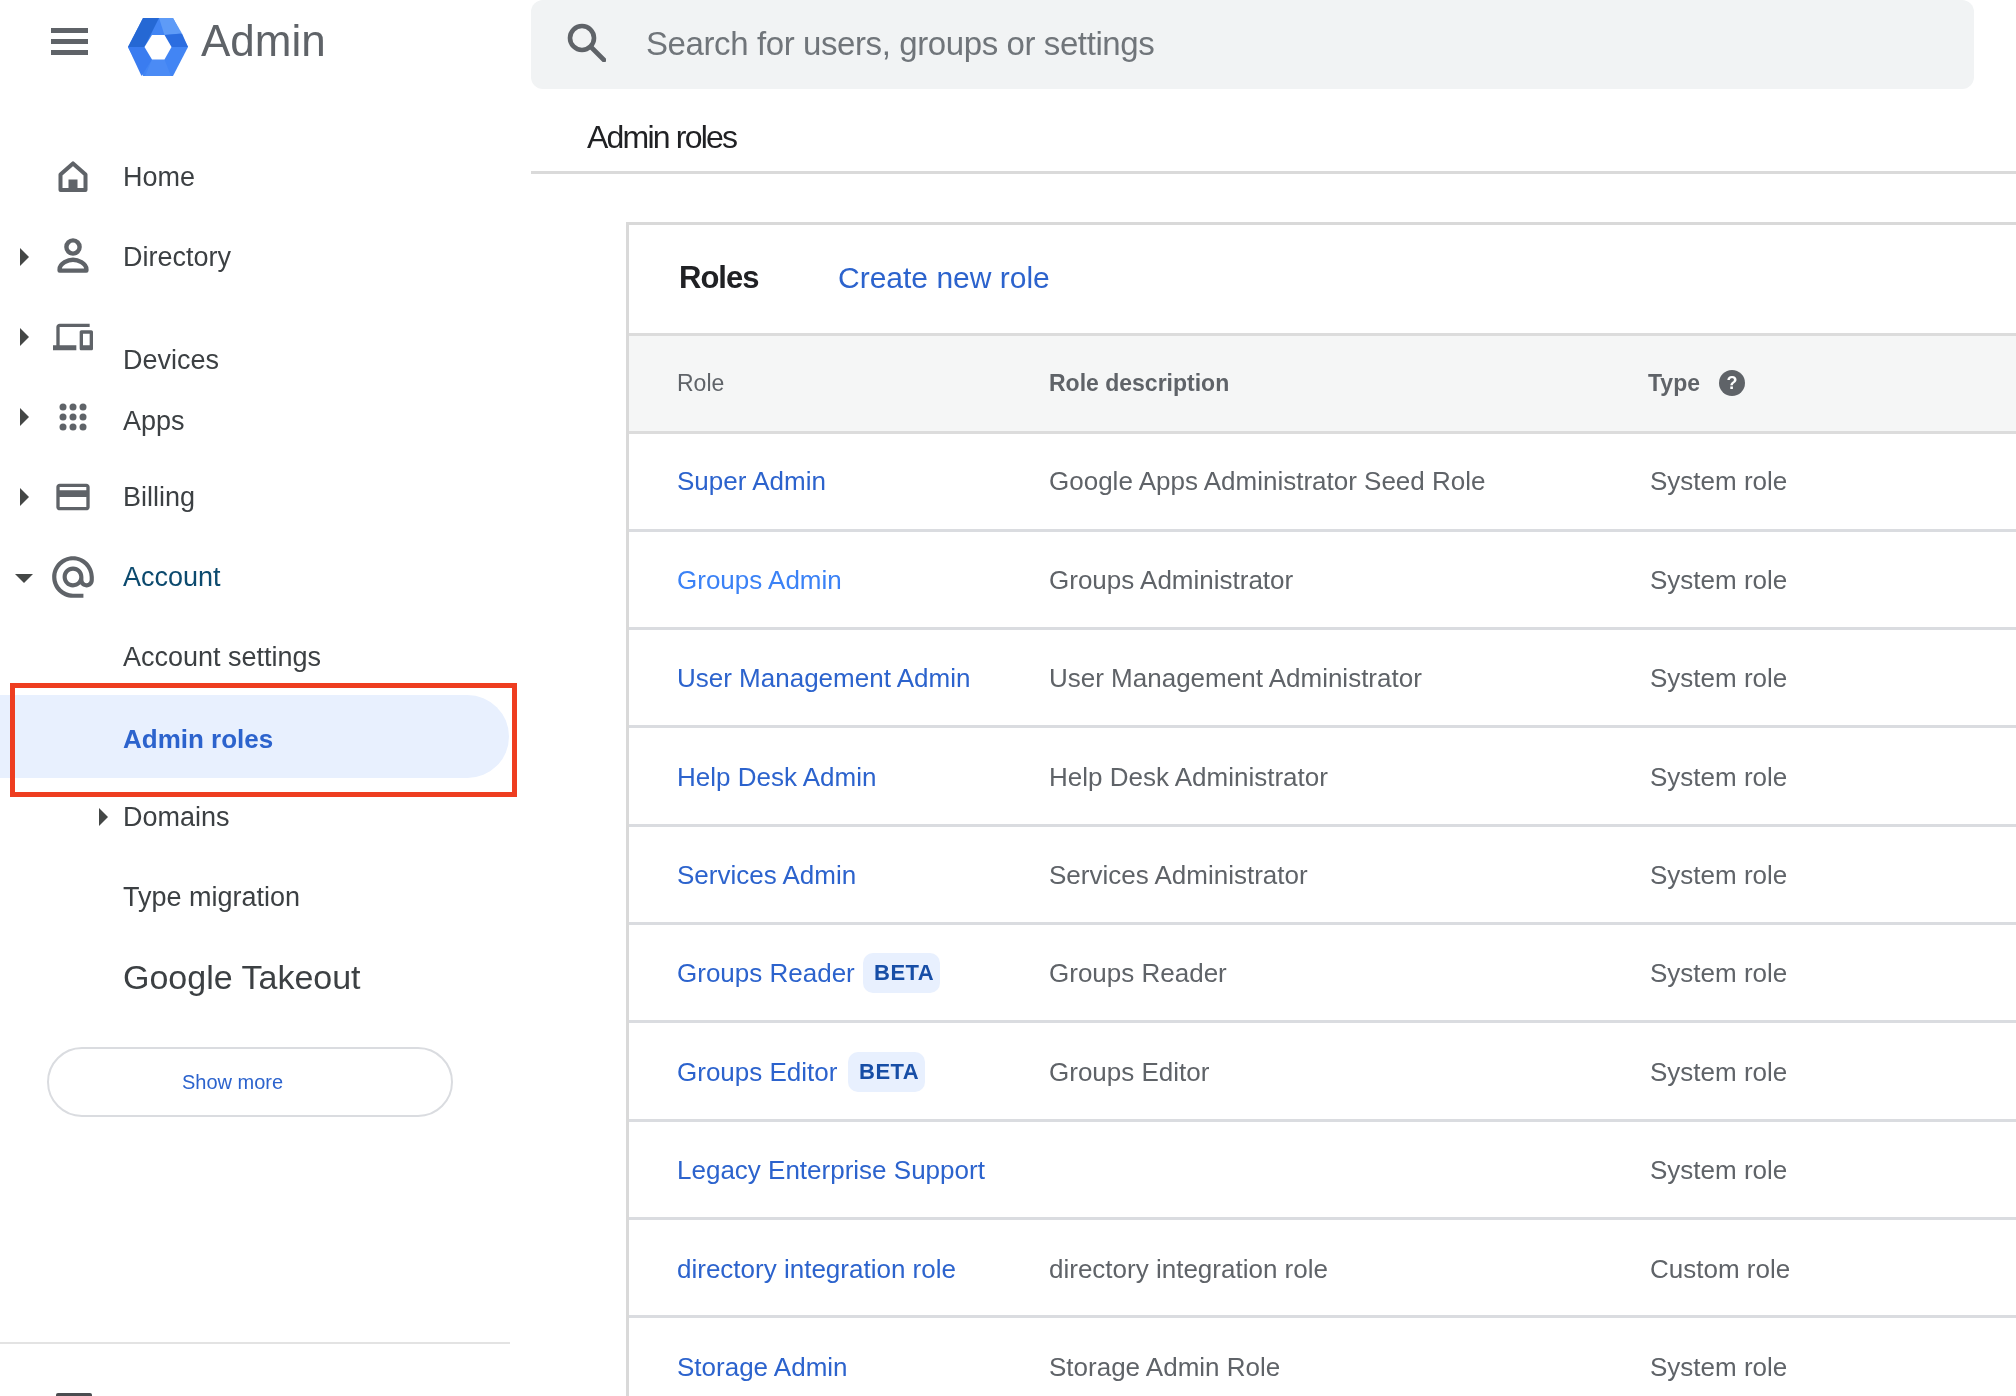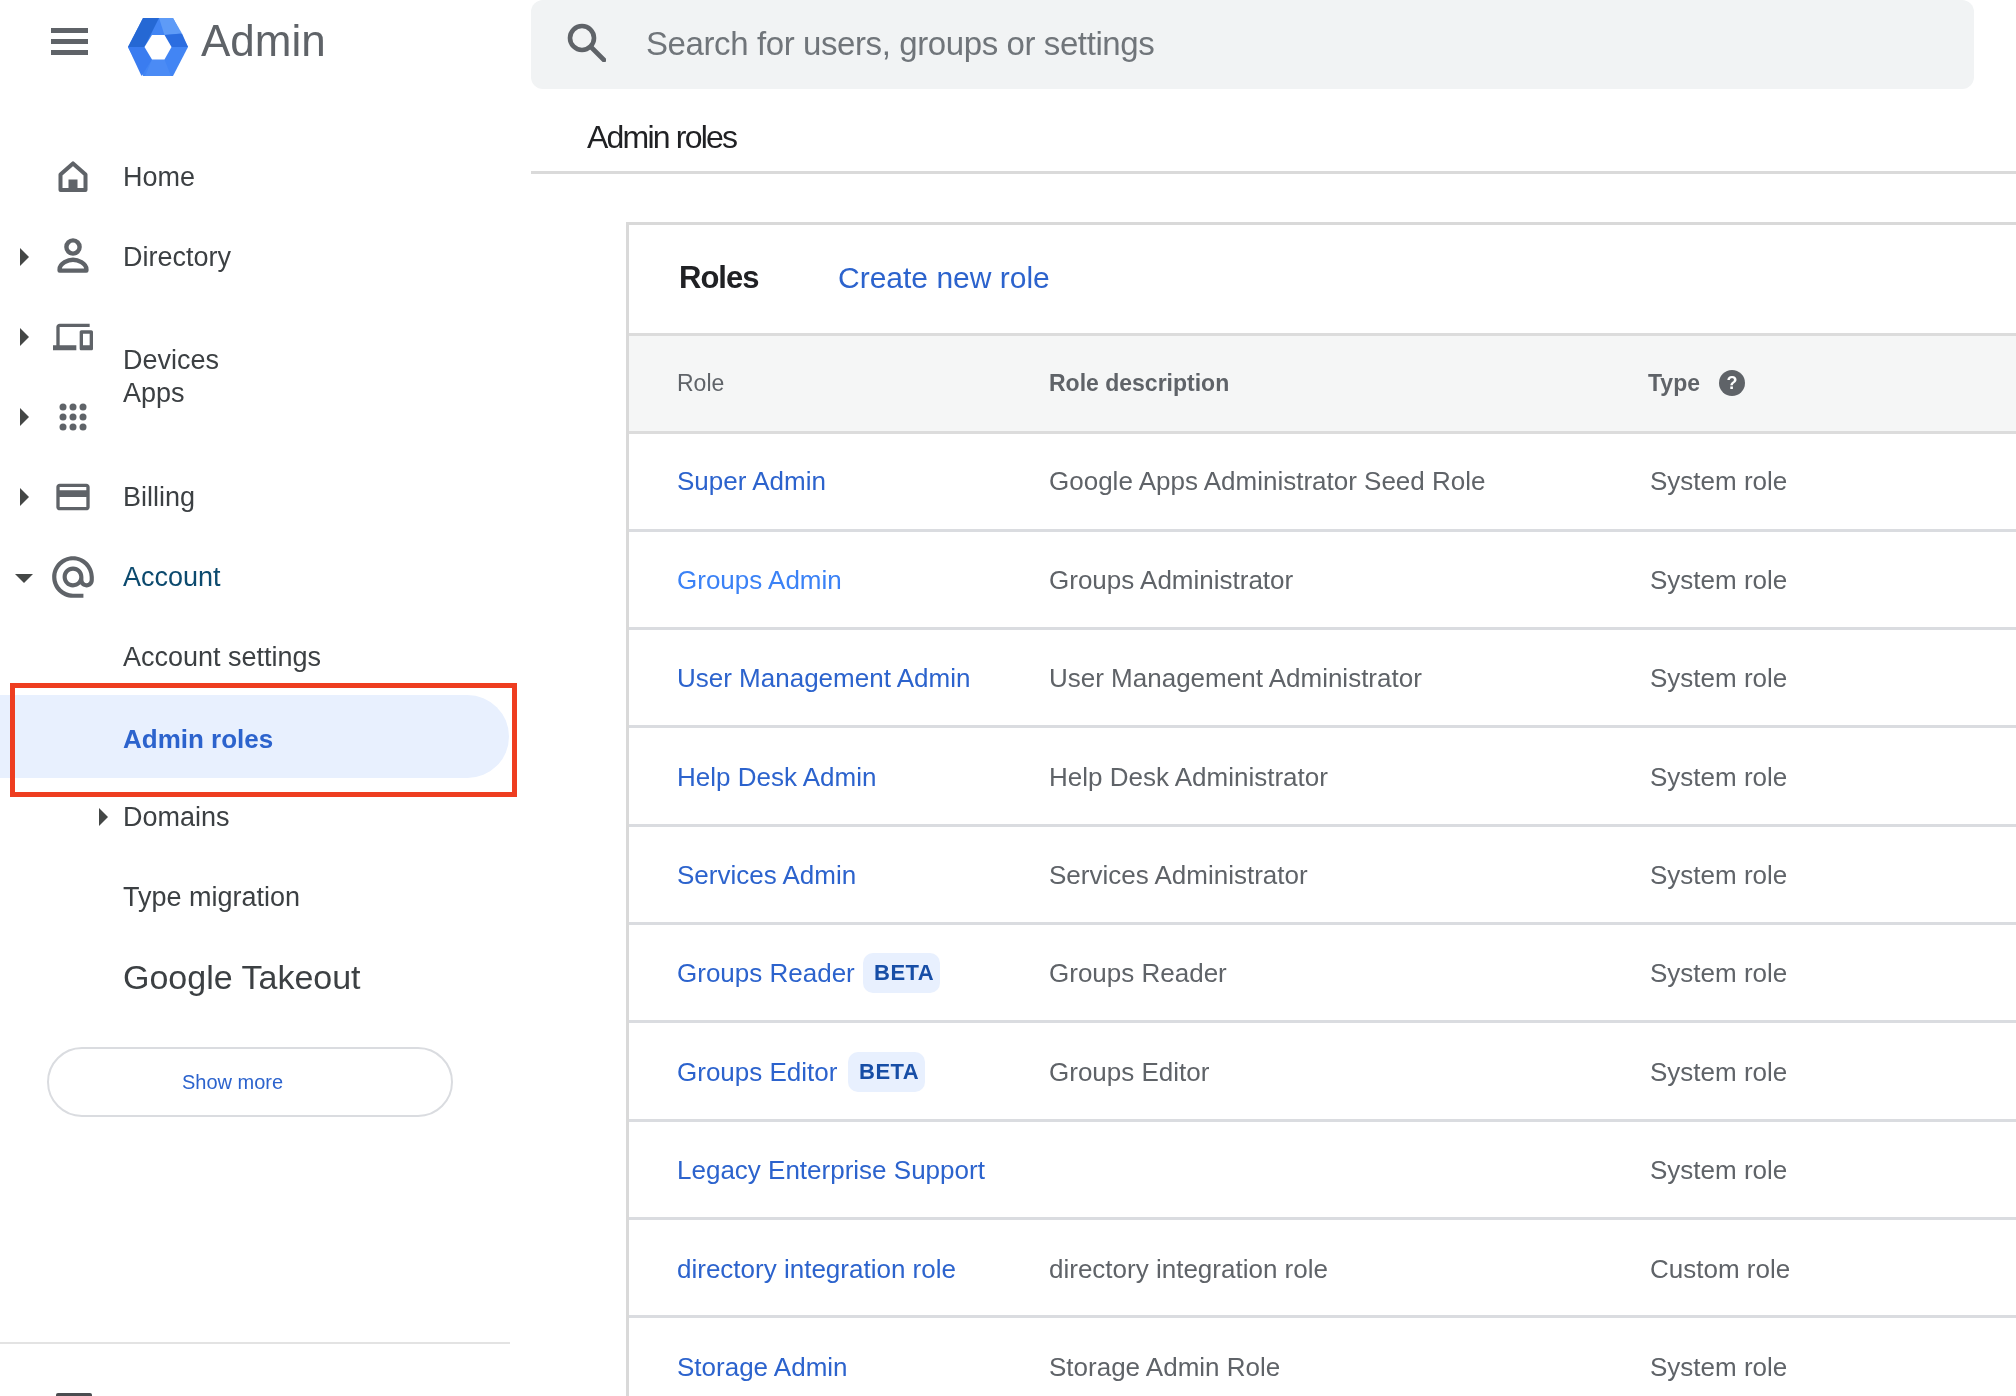--- a/index.html
+++ b/index.html
@@ -73,21 +73,21 @@
   <div class="abs" style="left:20px;top:248px;width:0;height:0;border-left:9.5px solid #444746;border-top:9px solid transparent;border-bottom:9px solid transparent;"></div>
   <div class="abs" style="left:20px;top:328px;width:0;height:0;border-left:9.5px solid #444746;border-top:9px solid transparent;border-bottom:9px solid transparent;"></div>
   <div class="abs" style="left:20px;top:408px;width:0;height:0;border-left:9.5px solid #444746;border-top:9px solid transparent;border-bottom:9px solid transparent;"></div>
   <div class="abs" style="left:20px;top:488px;width:0;height:0;border-left:9.5px solid #444746;border-top:9px solid transparent;border-bottom:9px solid transparent;"></div>
   <div class="abs" style="left:15px;top:574px;width:0;height:0;border-top:9px solid #444746;border-left:9px solid transparent;border-right:9px solid transparent;"></div>
   <div class="abs" style="left:99px;top:808px;width:0;height:0;border-left:9.5px solid #444746;border-top:9px solid transparent;border-bottom:9px solid transparent;"></div>
 
   <div class="ct" style="left:123px;top:177px;font-size:27px;color:#3c4043;">Home</div>
   <div class="ct" style="left:123px;top:257px;font-size:27px;color:#3c4043;">Directory</div>
   <div class="ct" style="left:123px;top:337px;font-size:27px;color:#3c4043;margin-top:23px;">Devices</div>
-  <div class="ct" style="left:123px;top:393px;font-size:27px;color:#3c4043;">Apps</div>
+  <div class="ct" style="left:123px;top:421px;font-size:27px;color:#3c4043;">Apps</div>
   <div class="ct" style="left:123px;top:497px;font-size:27px;color:#3c4043;">Billing</div>
   <div class="ct" style="left:123px;top:577px;font-size:27px;color:#0c4a6e;">Account</div>
   <div class="ct" style="left:123px;top:657px;font-size:27px;color:#3c4043;">Account settings</div>
   <div class="ct" style="left:123px;top:739px;font-size:26px;font-weight:bold;color:#2c63cd;">Admin roles</div>
   <div class="ct" style="left:123px;top:817px;font-size:27px;color:#3c4043;">Domains</div>
   <div class="ct" style="left:123px;top:897px;font-size:27px;color:#3c4043;">Type migration</div>
   <div class="ct" style="left:123px;top:977px;font-size:34px;color:#3c4043;">Google Takeout</div>
 
   <div class="abs" style="left:47px;top:1047px;width:406px;height:70px;border:2px solid #dadce0;border-radius:35px;"></div>
   <div class="ct" style="left:182px;top:1082px;font-size:20px;color:#2c63cd;">Show more</div>

